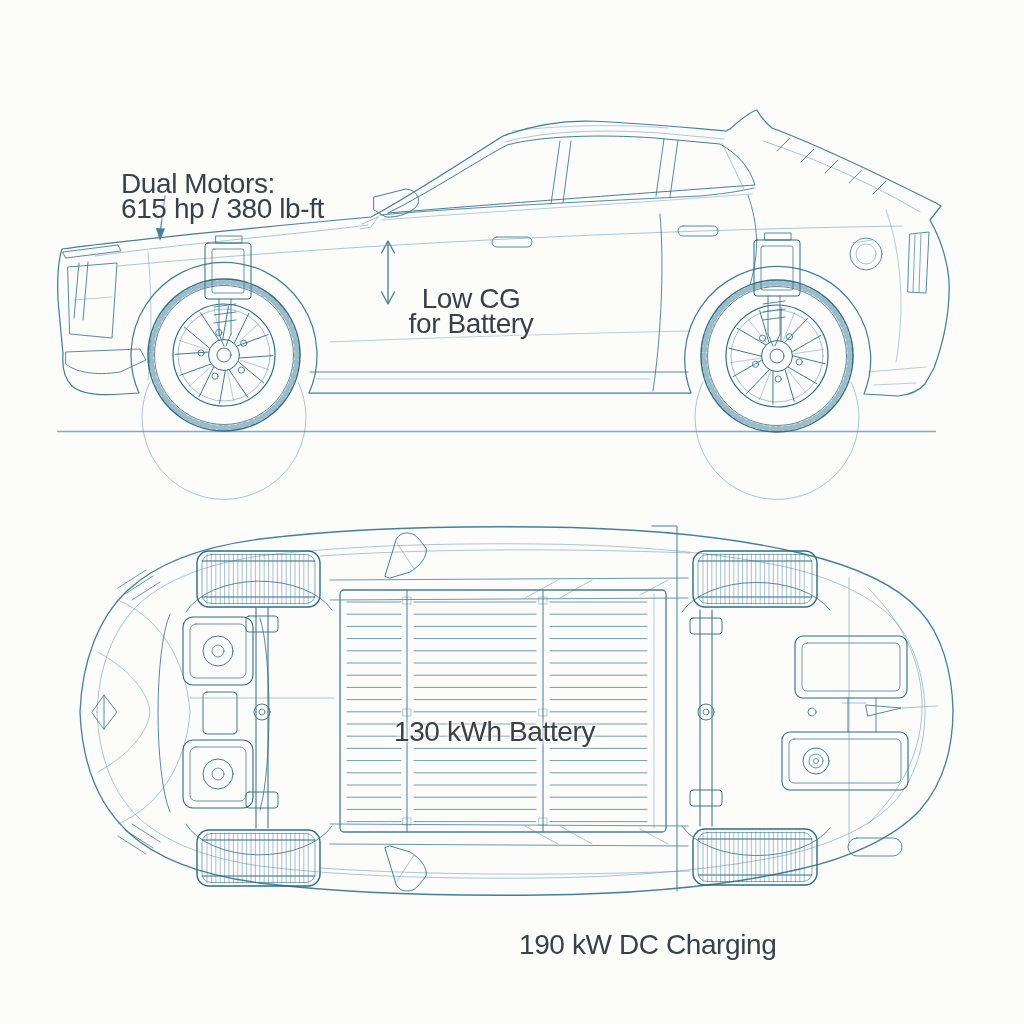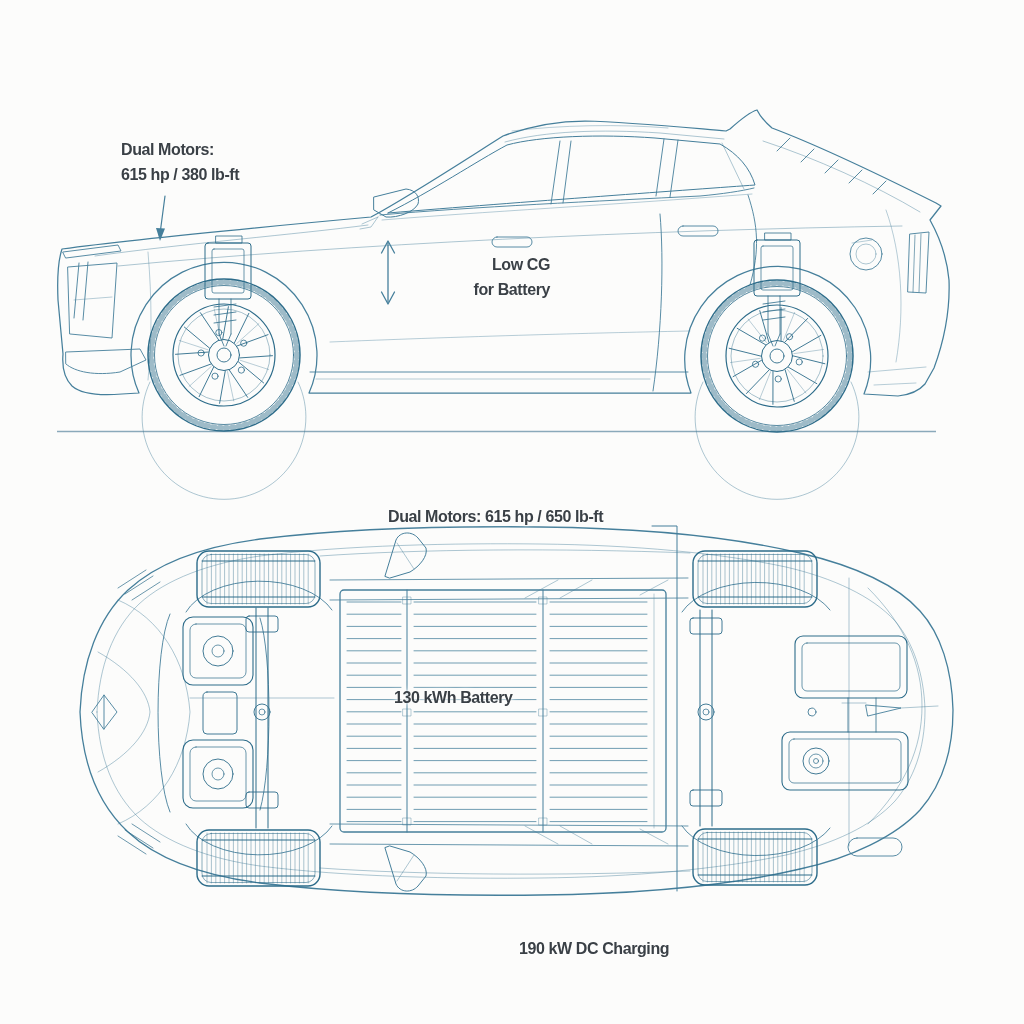--- a/index.html
+++ b/index.html
@@ -6,24 +6,24 @@
     --line:#457f9b; --line-dark:#2d6c8a; --text:#3a4046;
     --bg:#fcfcfb; --ground:#8aa9ba;
   }
   html,body{margin:0;padding:0;width:1024px;height:1024px;background:var(--bg);overflow:hidden;}
   .stage{position:relative;width:1024px;height:1024px;font-family:"Liberation Sans",sans-serif;}
   .stage svg{position:absolute;left:0;top:0;}
   .ln{fill:none;stroke:var(--line);stroke-linecap:round;stroke-linejoin:round;}
   .lnd{fill:none;stroke:var(--line-dark);stroke-linecap:round;stroke-linejoin:round;}
   .lnl{fill:none;stroke:var(--line);opacity:.55;stroke-linecap:round;stroke-linejoin:round;}
   .fillb{fill:var(--line);stroke:none;}
-  .label{position:absolute;color:var(--text);font-size:16px;line-height:25px;font-weight:700;
+  .label{position:absolute;color:var(--text);font-size:28px;line-height:25px;font-weight:400;
          letter-spacing:-.4px;white-space:nowrap;
-         text-shadow:0 0 3px rgba(255,255,255,.95),0 0 6px rgba(255,255,255,.85),0 0 10px rgba(255,255,255,.7);}
-  .label.center{text-align:right;}
+         text-shadow:0 0 3px rgba(255,255,255,.95),0 0 6px rgba(255,255,255,.85),0 0 10px rgba(255,255,255,.7);margin-top:34px;}
+  .label.center{text-align:center;}
 </style>
 </head>
 <body>
 
 <div class="stage">
 <svg width="1024" height="1024" viewBox="0 0 1024 1024">
 
   <g>
     <line x1="57" y1="431.5" x2="936" y2="431.5" stroke="var(--ground)" stroke-width="1.3"></line>
 
@@ -459,18 +459,17 @@
   <div class="label" id="lbl-side-dual" style="left:121px;top:137px;">
     <div>Dual Motors:</div>
     <div>615 hp / 380 lb-ft</div>
   </div>
 
   <div class="label center" id="lbl-low-cg" style="left:392px;top:252px;width:158px;">
     <div>Low CG</div>
     <div>for Battery</div>
   </div>
 
-  <div class="label" id="lbl-bottom-dual" style="left:388px;top:504px;">Dual Motors: 615 hp / 650 lb-ft</div>
 
   <div class="label" id="lbl-battery" style="left:394px;top:685px;">130 kWh Battery</div>
 
-  <div class="label" id="lbl-charging" style="left:519px;top:936px;">190 kW DC Charging</div>
+  <div class="label" id="lbl-charging" style="left:519px;top:898px;">190 kW DC Charging</div>
 </div>
 
 </body></html>

